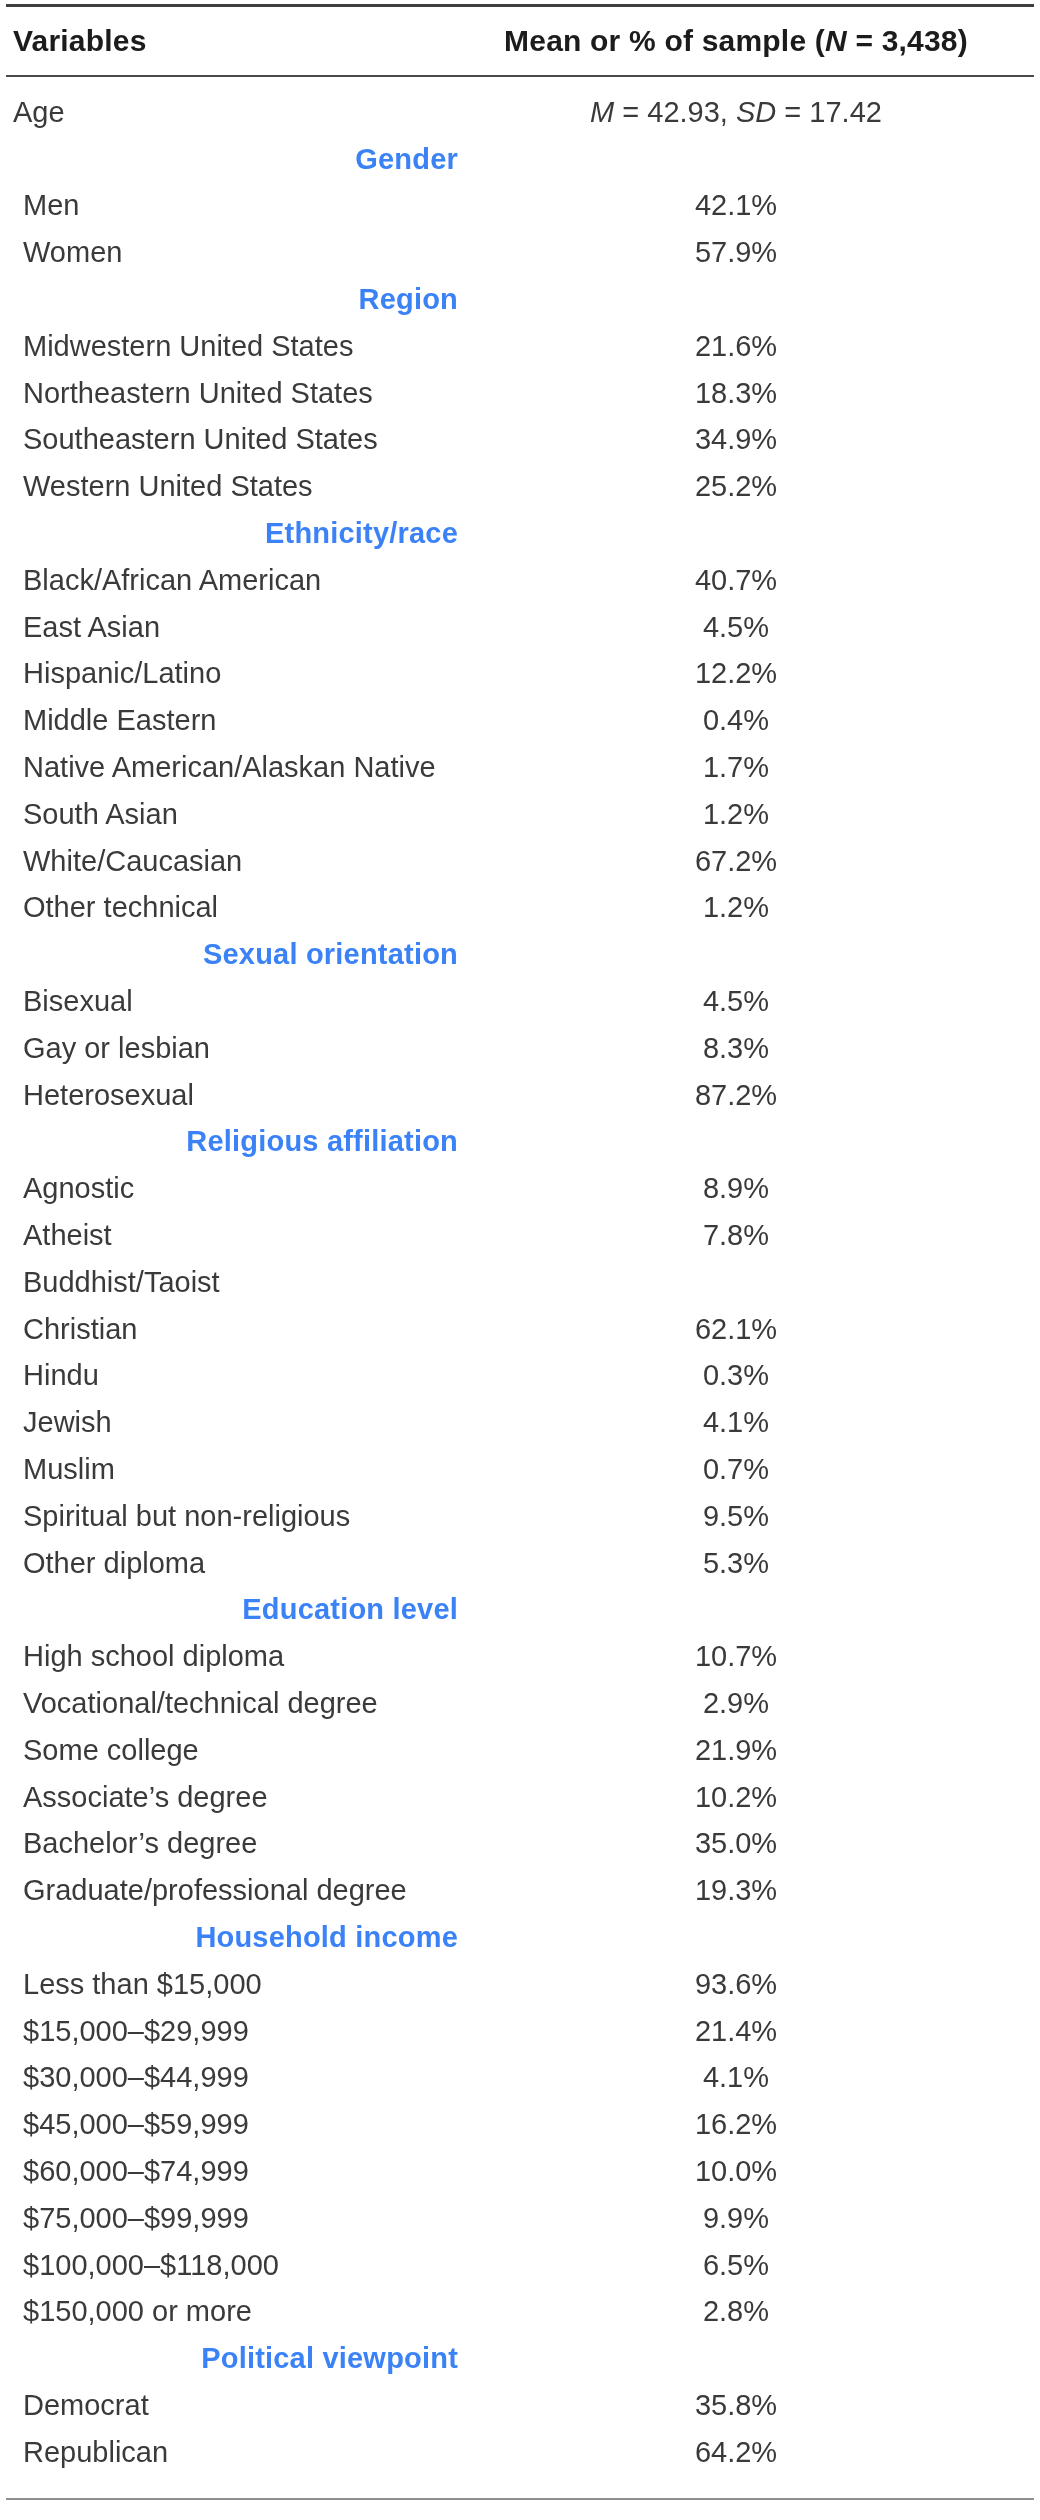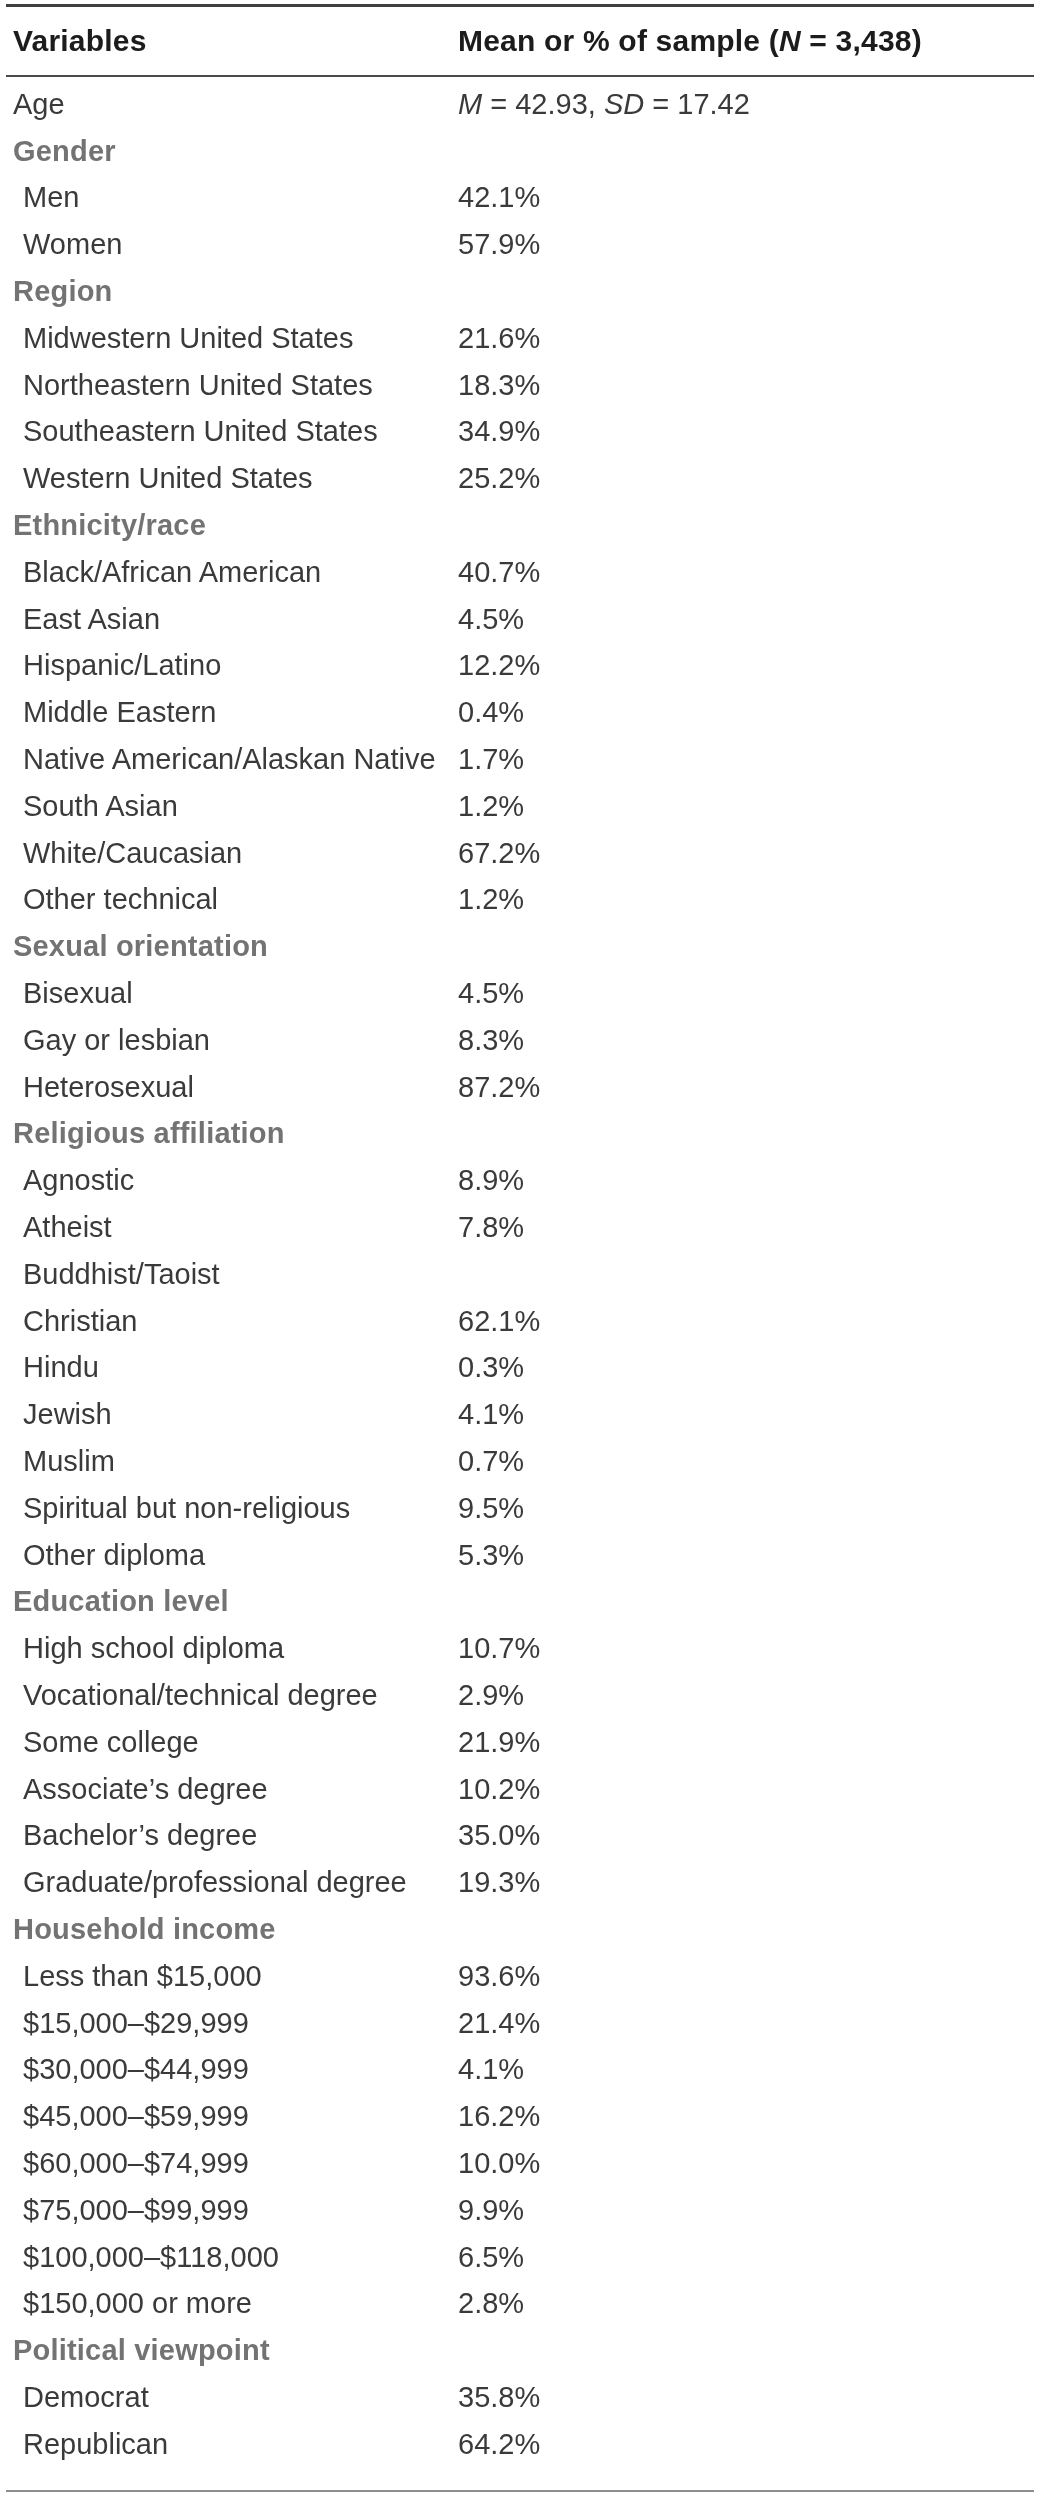--- a/index.html
+++ b/index.html
@@ -18,31 +18,31 @@
   .rule { height: 2px; background: #4a4a4a; }
   .rule-top { height: 3px; background: #3f3f3f; }
   .rule-bottom { height: 2px; background: #8f8f8f; }
   .header-row {
     display: flex; align-items: center;
     height: 68px;
     font-size: 30px; font-weight: 700; color: #1c1c1c;
     letter-spacing: 0.2px;
   }
   .col-label { flex: 0 0 452px; padding-left: 7px; }
-  .col-value { flex: 1 1 auto; text-align: left; padding-right: 20px; }
-  .rows { padding-top: 4px; padding-bottom: 22px; }
+  .col-value { flex: 1 1 auto; text-align: center; padding-right: 20px; }
+  .rows { padding-top: 12px; padding-bottom: 22px; }
   .row {
     display: flex; align-items: center;
     height: 46.8px;
     font-size: 29px; font-weight: 400; color: #3a3a3a;
   }
   .row .col-label { padding-left: 17px; white-space: nowrap; }
   .row.section .col-label,
   .row.variable .col-label { padding-left: 7px; }
-  .row.section .col-label { font-weight: 700; color: #737373; letter-spacing: 0.2px; }
+  .row.section .col-label { font-weight: 700; color: #3b82f6; letter-spacing: 0.2px; text-align: right; }
   .italic { font-style: italic; }
 </style>
 </head>
 <body>
 
 <div class="table-wrap">
   <div class="rule rule-top"></div>
 
   <div class="header-row">
     <div class="col-label">Variables</div>

